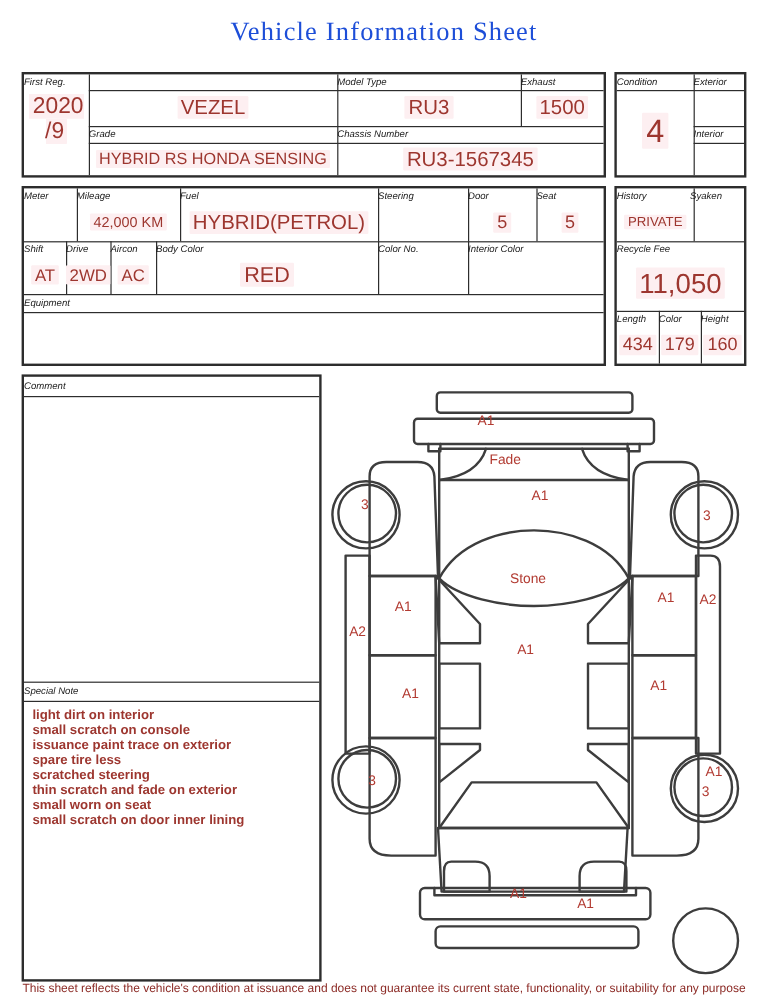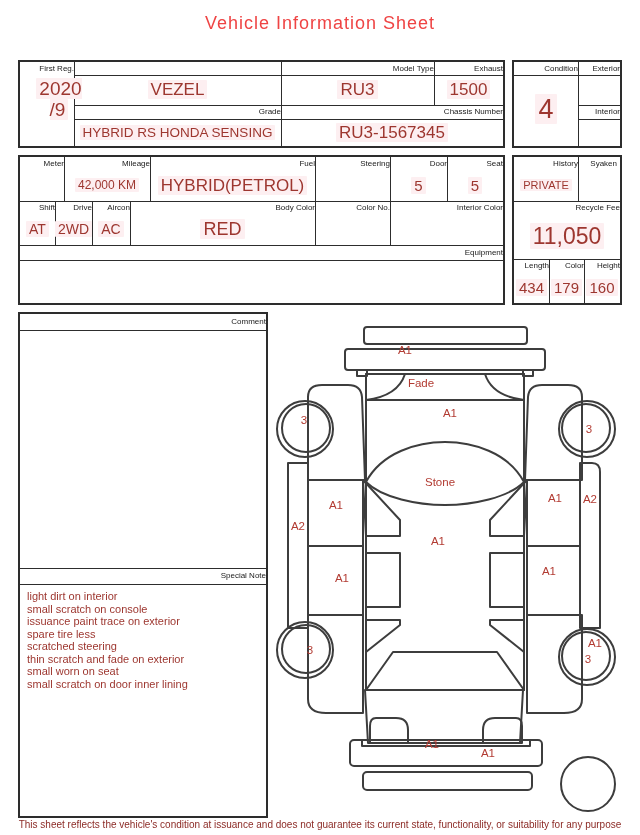--- a/index.html
+++ b/index.html
@@ -1,32 +1,32 @@
 <!DOCTYPE html>
 <html><head>
 <meta charset="utf-8">
 <style>
   html,body{margin:0;padding:0;background:#fff;}
   .page{position:relative;width:640px;height:835px;background:#ffffff;overflow:hidden;
         font-family:"Liberation Sans",sans-serif;color:#1a1a1a;}
   .title{position:absolute;top:13px;left:0;width:100%;text-align:center;
-         font-size:18px;letter-spacing:1px;color:#ef4444;}
+         font-size:22px;letter-spacing:1px;color:#1d4ed8;font-family:Liberation Serif, serif;}
   .box{position:absolute;border:2px solid #2d2d2d;box-sizing:border-box;background:#fff;}
   .vl{position:absolute;width:1px;background:#2d2d2d;}
   .hl{position:absolute;height:1px;background:#2d2d2d;}
-  .hdr{position:absolute;font-size:8px;color:#1a1a1a;text-align:right;
-       line-height:13px;white-space:nowrap;overflow:hidden;}
+  .hdr{position:absolute;font-size:8px;color:#1a1a1a;text-align:left;
+       line-height:13px;white-space:nowrap;overflow:hidden;font-style:italic;}
   .cv{position:absolute;text-align:center;color:#9d362f;white-space:nowrap;}
   .rv{background:#fdeff1;padding:0 3px;border-radius:1px;}
   .rv:empty{background:none;padding:0;}
   .prewrap{white-space:pre-line;line-height:21px;}
   .eqp{position:absolute;font-size:11.5px;line-height:14px;color:#9d362f;
        text-align:left;word-break:break-all;}
   .notes{position:absolute;font-size:11px;line-height:12.5px;color:#9d362f;text-align:left;}
-  .notes div{white-space:nowrap;}
+  .notes div{white-space:nowrap;font-weight:bold;}
   .footer{position:absolute;top:819px;left:0;width:100%;text-align:center;
           font-size:10px;color:#8c2b26;}
   svg.diagram{position:absolute;left:270px;top:312px;}
   svg.diagram .ln{fill:none;stroke:#3d3d3d;stroke-width:2;stroke-linejoin:round;stroke-linecap:round;}
   svg.diagram .dmg text{fill:#b23b32;font-size:11.5px;text-anchor:middle;
           font-family:"Liberation Sans",sans-serif;}
 </style>
 </head>
 <body>
 
@@ -36,21 +36,21 @@
 
   <div class="box" style="left:18px;top:60px;width:487px;height:88px">
     <div class="vl" style="left:54px;top:0;height:84px"></div>
     <div class="vl" style="left:261px;top:0;height:84px"></div>
     <div class="vl" style="left:414px;top:0;height:43px"></div>
     <div class="hl" style="left:54px;top:13px;width:429px"></div>
     <div class="hl" style="left:54px;top:43px;width:429px"></div>
     <div class="hl" style="left:54px;top:57px;width:429px"></div>
 
     <div class="hdr" style="left:0;top:0;width:54px">First Reg.</div>
-    <div class="cv prewrap" style="left:12px;top:16px;width:54px;font-size:19px"><span class="rv prewrap">2020
+    <div class="cv prewrap" style="left:0;top:16px;width:54px;font-size:19px"><span class="rv prewrap">2020
 /9</span></div>
 
     <div class="cv" style="left:54px;top:13px;width:207px;height:30px;line-height:30px;font-size:17px"><span class="rv">VEZEL</span></div>
 
     <div class="hdr" style="left:261px;top:0;width:153px">Model Type</div>
     <div class="cv" style="left:261px;top:13px;width:153px;height:30px;line-height:30px;font-size:17px"><span class="rv">RU3</span></div>
 
     <div class="hdr" style="left:414px;top:0;width:69px">Exhaust</div>
     <div class="cv" style="left:414px;top:13px;width:69px;height:30px;line-height:30px;font-size:17px"><span class="rv">1500</span></div>
 

